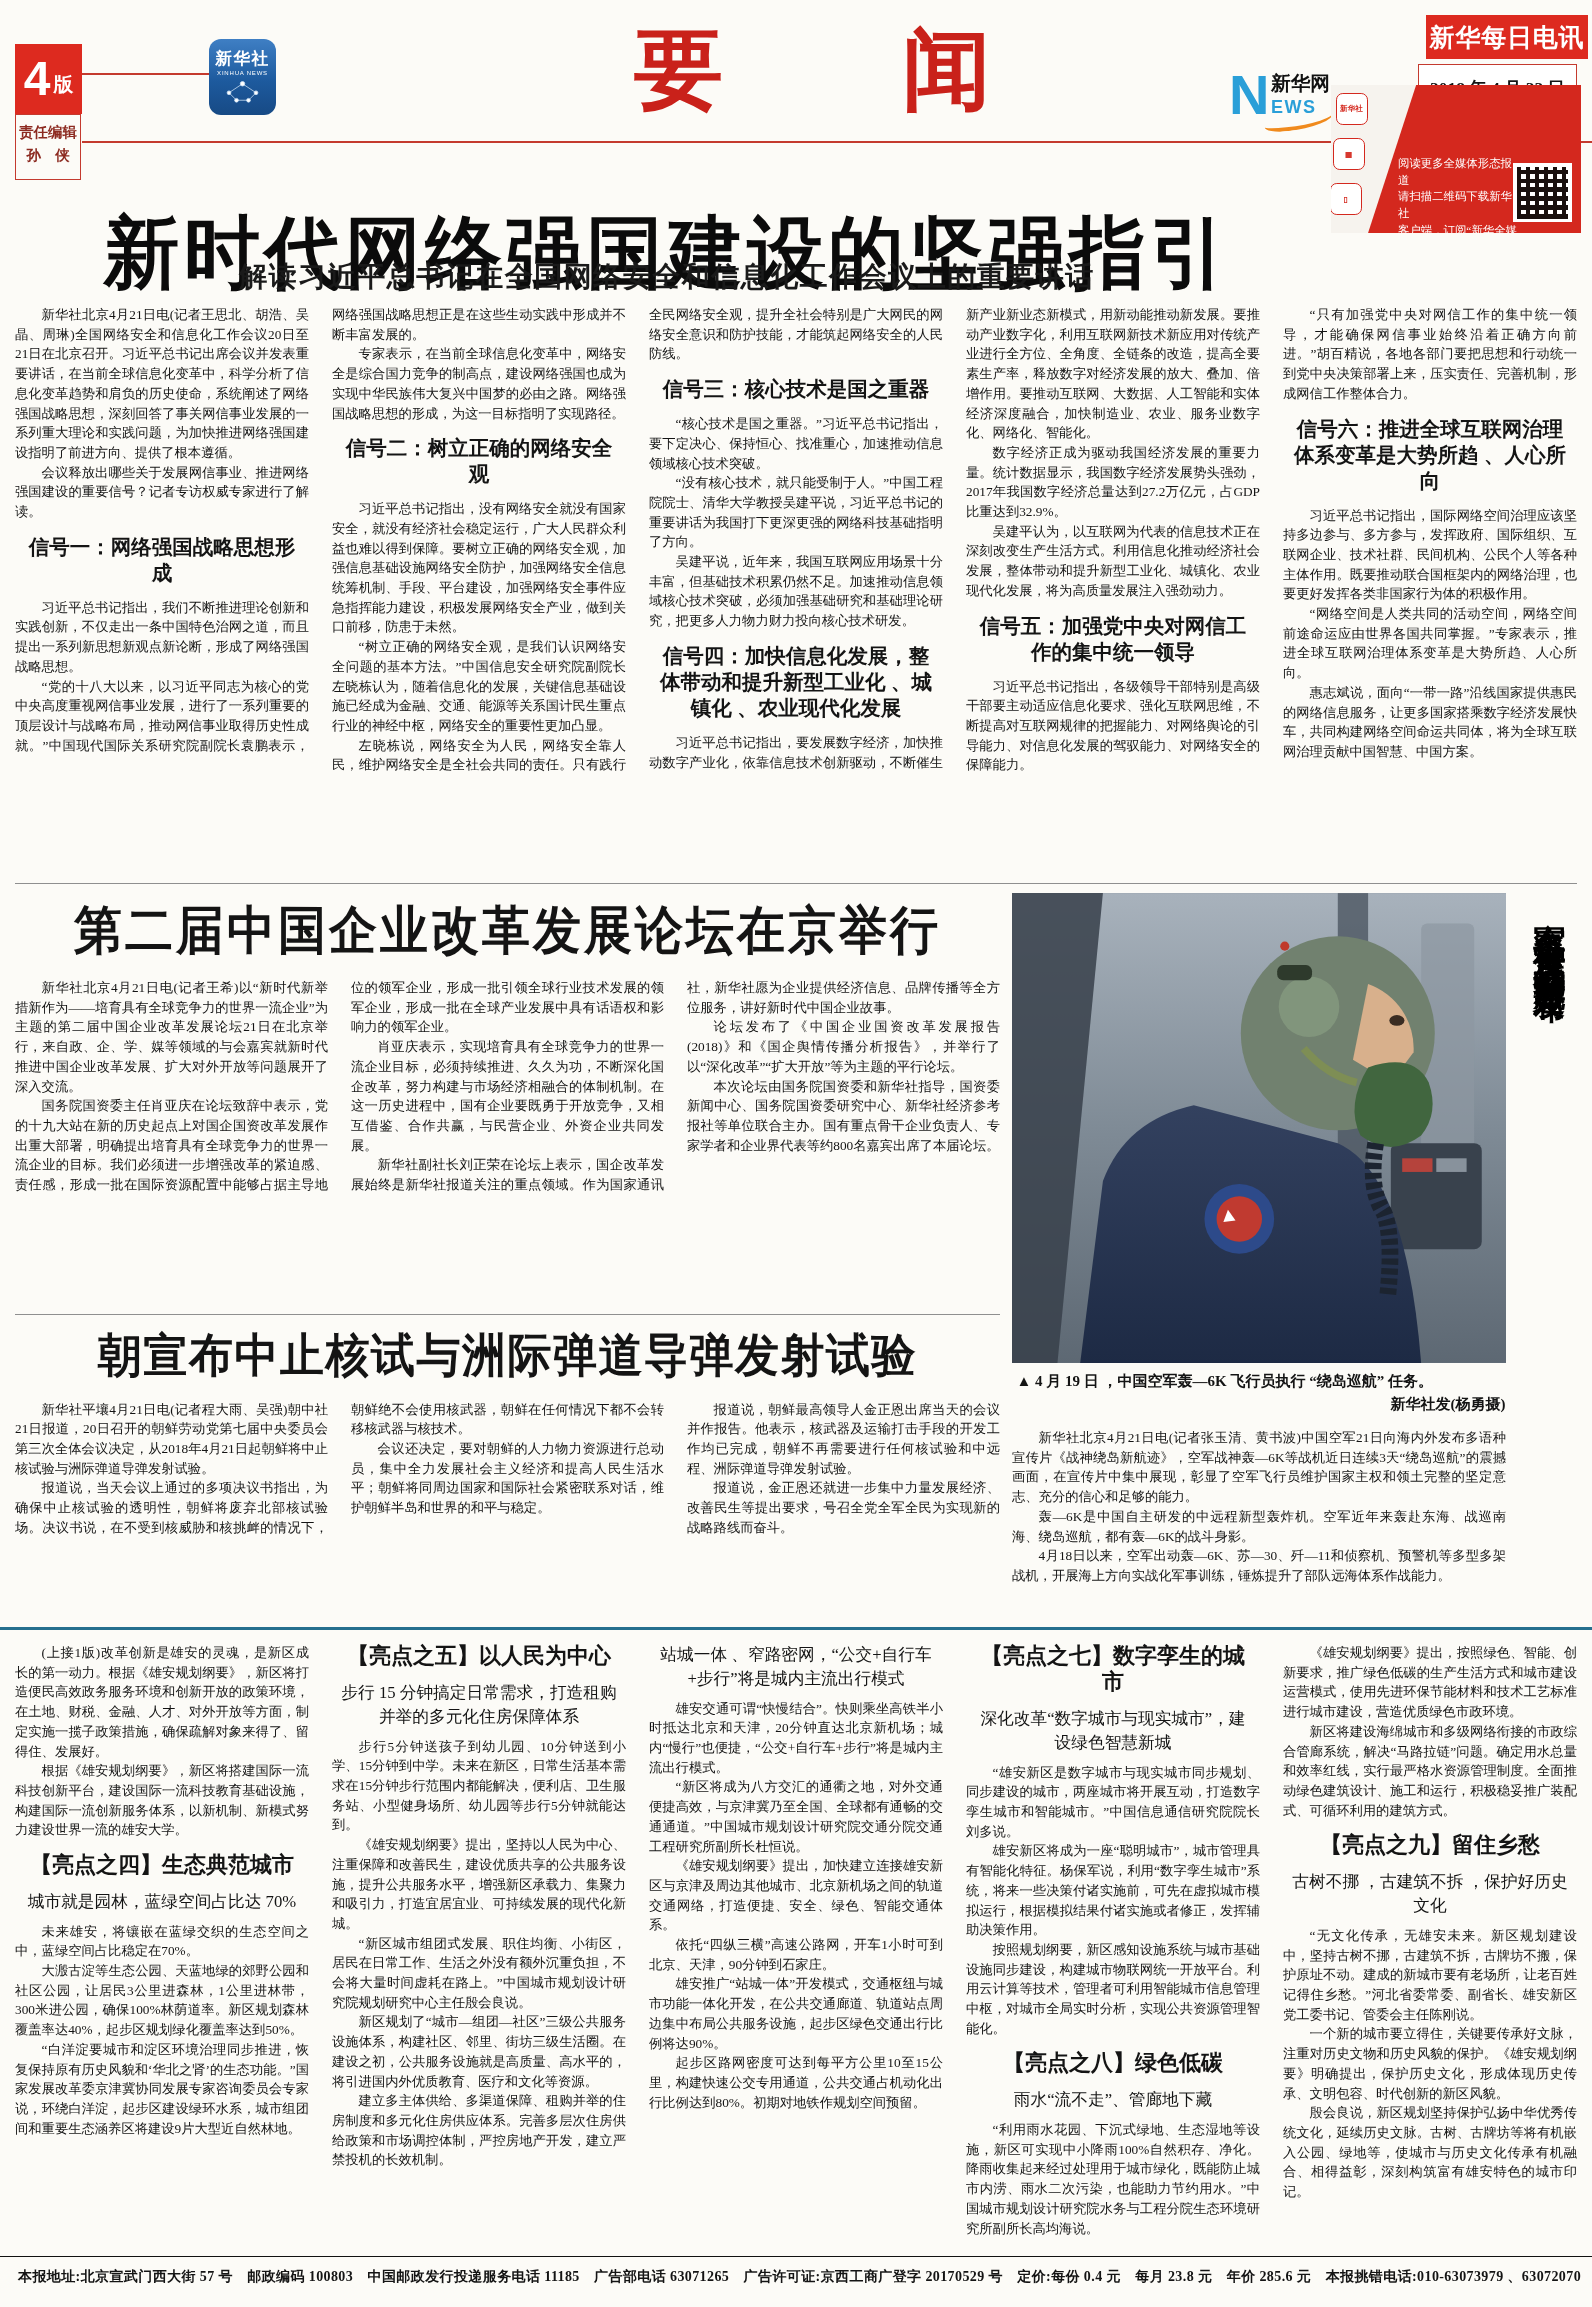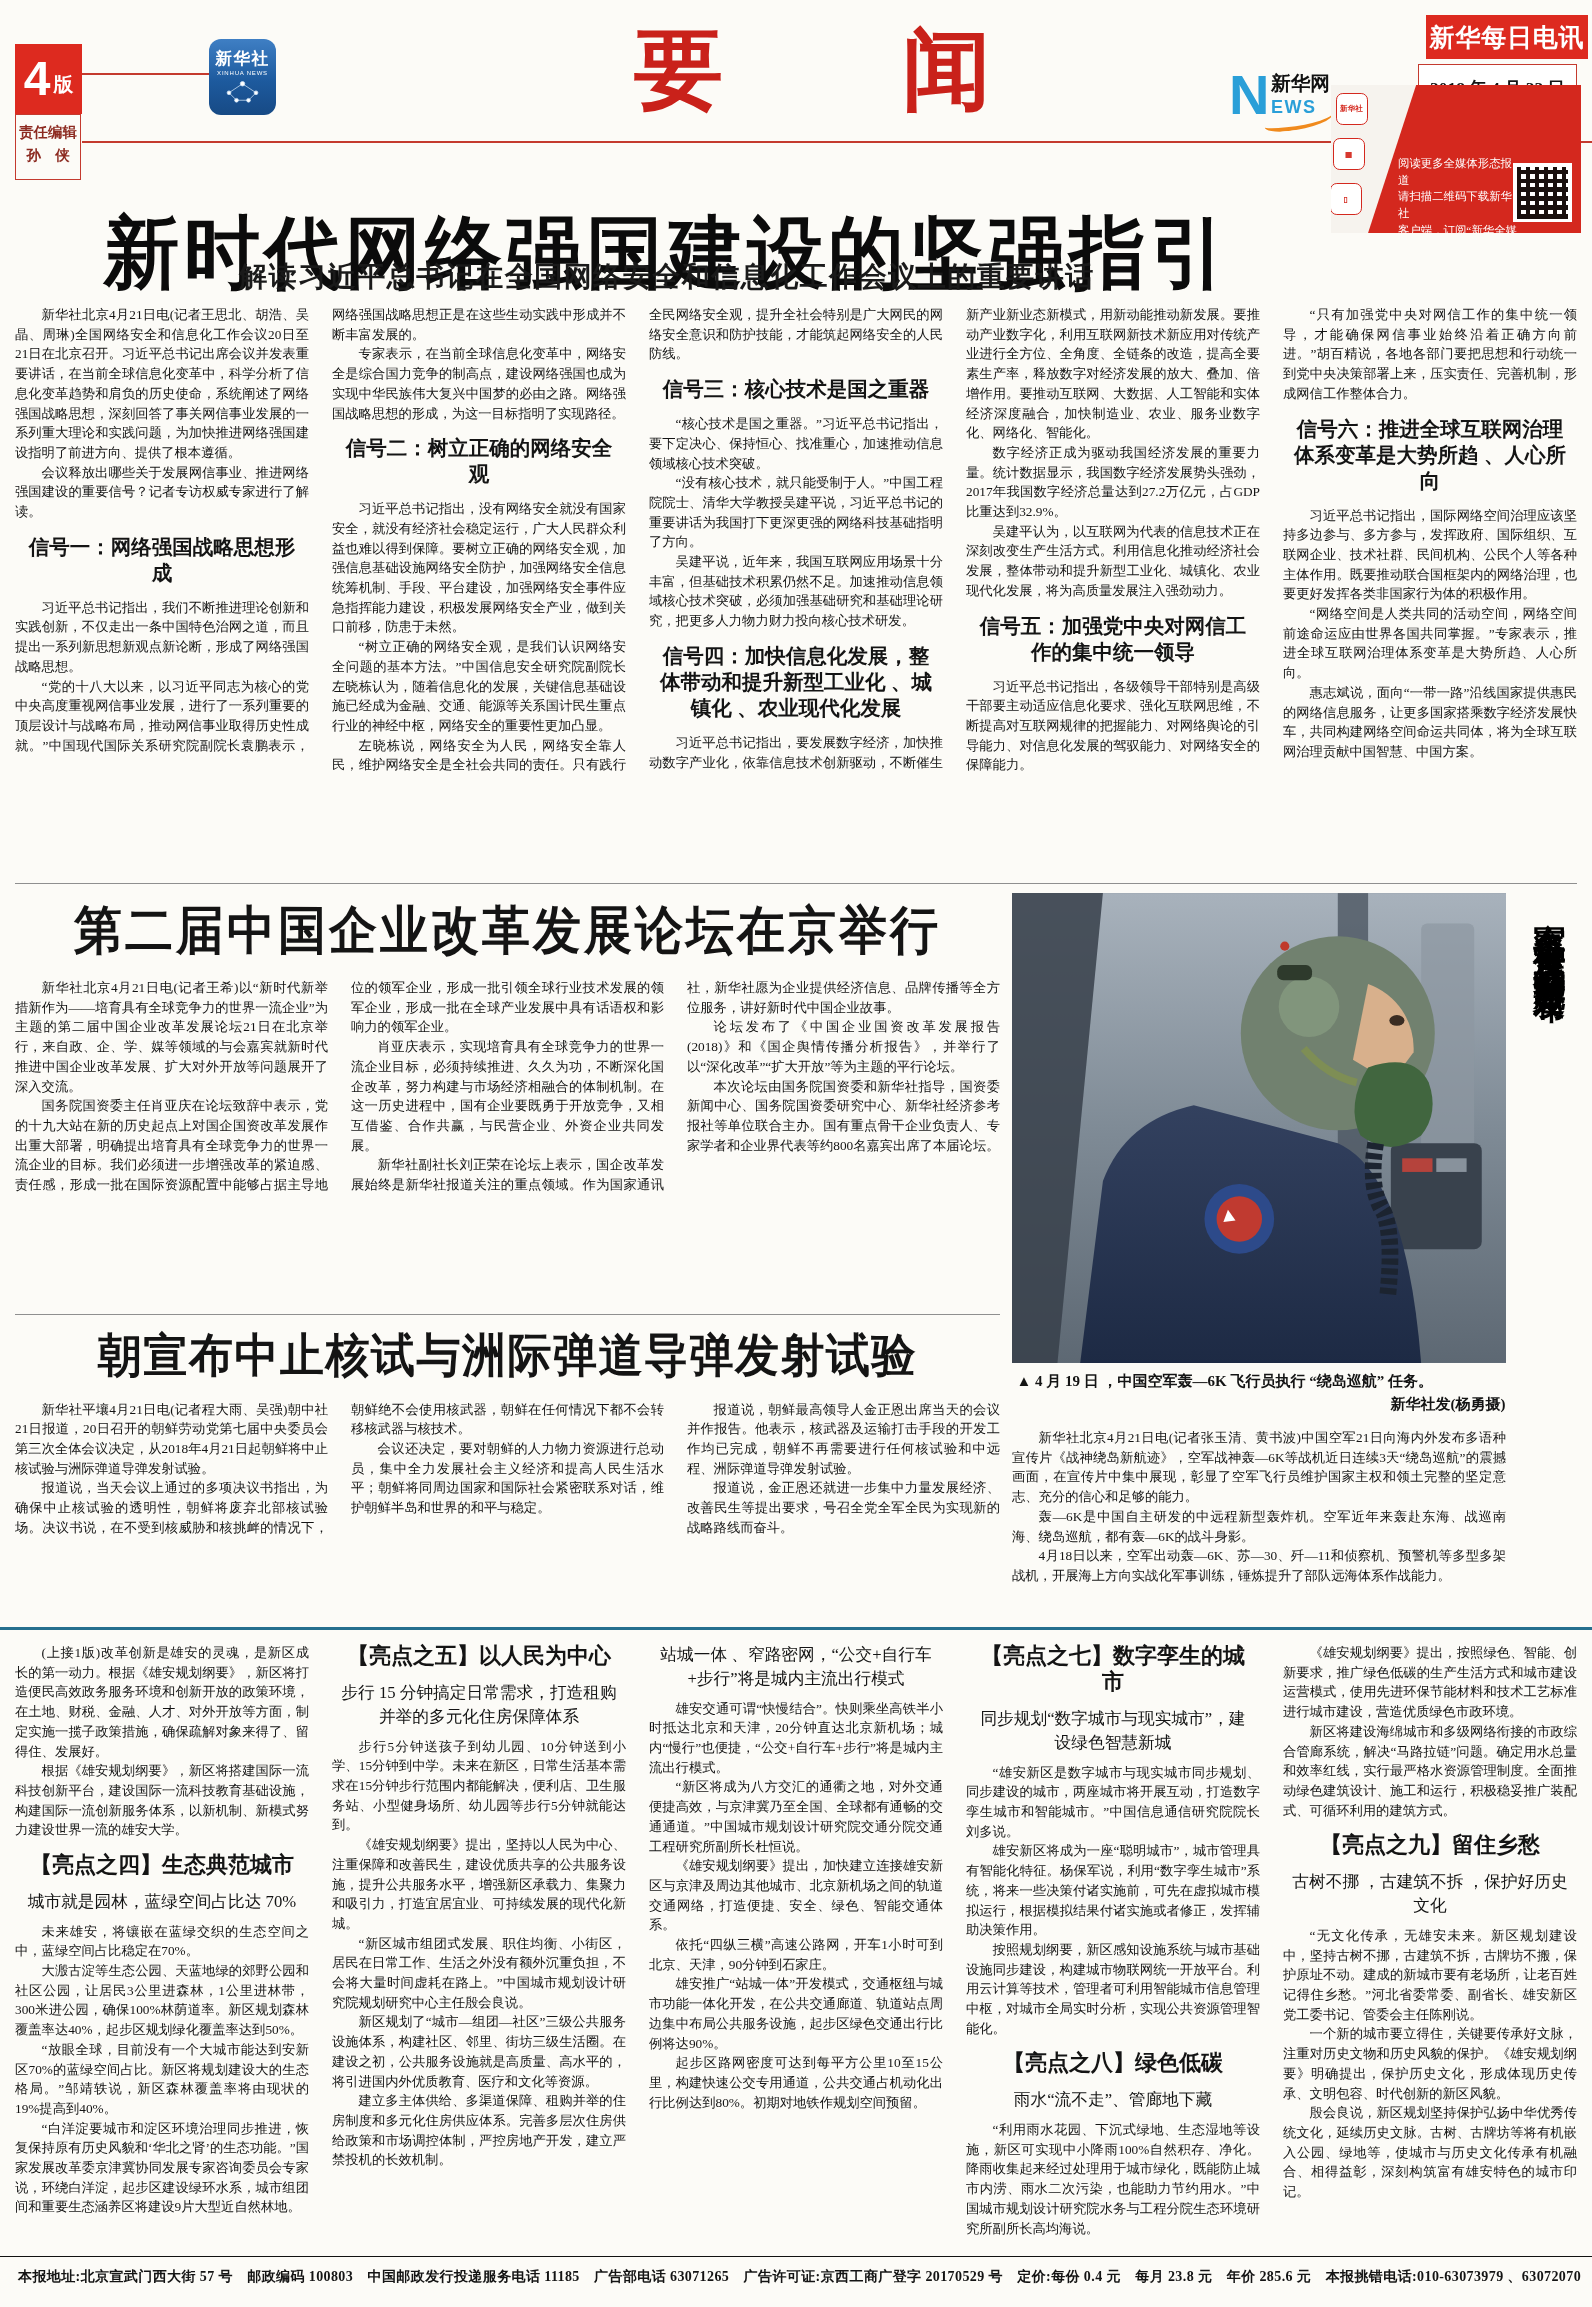--- a/index.html
+++ b/index.html
@@ -274,38 +274,37 @@
 
   <div class="teal-rule"></div>
 
   <div class="xiongan cols">
       <p class="seg-para">(上接1版)改革创新是雄安的灵魂，是新区成长的第一动力。根据《雄安规划纲要》，新区将打造便民高效政务服务环境和创新开放的政策环境，在土地、财税、金融、人才、对外开放等方面，制定实施一揽子政策措施，确保疏解对象来得了、留得住、发展好。</p>
       <p class="seg-para">根据《雄安规划纲要》，新区将搭建国际一流科技创新平台，建设国际一流科技教育基础设施，构建国际一流创新服务体系，以新机制、新模式努力建设世界一流的雄安大学。</p>
       <h3 class="seg-head">【亮点之四】生态典范城市</h3>
       <div class="seg-deck">城市就是园林，蓝绿空间占比达 70%</div>
       <p class="seg-para">未来雄安，将镶嵌在蓝绿交织的生态空间之中，蓝绿空间占比稳定在70%。</p>
       <p class="seg-para">大溵古淀等生态公园、天蓝地绿的郊野公园和社区公园，让居民3公里进森林，1公里进林带，300米进公园，确保100%林荫道率。新区规划森林覆盖率达40%，起步区规划绿化覆盖率达到50%。</p>
-      <p class="seg-para">“放眼全球，目前没有一个大城市能达到安新区70%的蓝绿空间占比。新区将规划建设大的生态格局。”邹靖轶说，新区森林覆盖率将由现状的19%提高到40%。</p>
       <p class="seg-para">“白洋淀要城市和淀区环境治理同步推进，恢复保持原有历史风貌和‘华北之肾’的生态功能。”国家发展改革委京津冀协同发展专家咨询委员会专家说，环绕白洋淀，起步区建设绿环水系，城市组团间和重要生态涵养区将建设9片大型近自然林地。</p>
       <h3 class="seg-head">【亮点之五】以人民为中心</h3>
       <div class="seg-deck">步行 15 分钟搞定日常需求，打造租购并举的多元化住房保障体系</div>
       <p class="seg-para">步行5分钟送孩子到幼儿园、10分钟送到小学、15分钟到中学。未来在新区，日常生活基本需求在15分钟步行范围内都能解决，便利店、卫生服务站、小型健身场所、幼儿园等步行5分钟就能达到。</p>
       <p class="seg-para">《雄安规划纲要》提出，坚持以人民为中心、注重保障和改善民生，建设优质共享的公共服务设施，提升公共服务水平，增强新区承载力、集聚力和吸引力，打造宜居宜业、可持续发展的现代化新城。</p>
       <p class="seg-para">“新区城市组团式发展、职住均衡、小街区，居民在日常工作、生活之外没有额外沉重负担，不会将大量时间虚耗在路上。”中国城市规划设计研究院规划研究中心主任殷会良说。</p>
       <p class="seg-para">新区规划了“城市—组团—社区”三级公共服务设施体系，构建社区、邻里、街坊三级生活圈。在建设之初，公共服务设施就是高质量、高水平的，将引进国内外优质教育、医疗和文化等资源。</p>
       <p class="seg-para">建立多主体供给、多渠道保障、租购并举的住房制度和多元化住房供应体系。完善多层次住房供给政策和市场调控体制，严控房地产开发，建立严禁投机的长效机制。</p>
       <div class="seg-deck">站城一体 、窄路密网，“公交+自行车+步行”将是城内主流出行模式</div>
       <p class="seg-para">雄安交通可谓“快慢结合”。快则乘坐高铁半小时抵达北京和天津，20分钟直达北京新机场；城内“慢行”也便捷，“公交+自行车+步行”将是城内主流出行模式。</p>
       <p class="seg-para">“新区将成为八方交汇的通衢之地，对外交通便捷高效，与京津冀乃至全国、全球都有通畅的交通通道。”中国城市规划设计研究院交通分院交通工程研究所副所长杜恒说。</p>
       <p class="seg-para">《雄安规划纲要》提出，加快建立连接雄安新区与京津及周边其他城市、北京新机场之间的轨道交通网络，打造便捷、安全、绿色、智能交通体系。</p>
       <p class="seg-para">依托“四纵三横”高速公路网，开车1小时可到北京、天津，90分钟到石家庄。</p>
       <p class="seg-para">雄安推广“站城一体”开发模式，交通枢纽与城市功能一体化开发，在公共交通廊道、轨道站点周边集中布局公共服务设施，起步区绿色交通出行比例将达90%。</p>
       <p class="seg-para">起步区路网密度可达到每平方公里10至15公里，构建快速公交专用通道，公共交通占机动化出行比例达到80%。初期对地铁作规划空间预留。</p>
       <h3 class="seg-head">【亮点之七】数字孪生的城市</h3>
-      <div class="seg-deck">同步规划“数字城市与现实城市”，建设绿色智慧新城</div>
+      <div class="seg-deck">深化改革“数字城市与现实城市”，建设绿色智慧新城</div>
       <p class="seg-para">“雄安新区是数字城市与现实城市同步规划、同步建设的城市，两座城市将开展互动，打造数字孪生城市和智能城市。”中国信息通信研究院院长刘多说。</p>
       <p class="seg-para">雄安新区将成为一座“聪明城市”，城市管理具有智能化特征。杨保军说，利用“数字孪生城市”系统，将来一些决策付诸实施前，可先在虚拟城市模拟运行，根据模拟结果付诸实施或者修正，发挥辅助决策作用。</p>
       <p class="seg-para">按照规划纲要，新区感知设施系统与城市基础设施同步建设，构建城市物联网统一开放平台。利用云计算等技术，管理者可利用智能城市信息管理中枢，对城市全局实时分析，实现公共资源管理智能化。</p>
       <h3 class="seg-head">【亮点之八】绿色低碳</h3>
       <div class="seg-deck">雨水“流不走”、管廊地下藏</div>
       <p class="seg-para">“利用雨水花园、下沉式绿地、生态湿地等设施，新区可实现中小降雨100%自然积存、净化。降雨收集起来经过处理用于城市绿化，既能防止城市内涝、雨水二次污染，也能助力节约用水。”中国城市规划设计研究院水务与工程分院生态环境研究所副所长高均海说。</p>
       <p class="seg-para">《雄安规划纲要》提出，按照绿色、智能、创新要求，推广绿色低碳的生产生活方式和城市建设运营模式，使用先进环保节能材料和技术工艺标准进行城市建设，营造优质绿色市政环境。</p>
       <p class="seg-para">新区将建设海绵城市和多级网络衔接的市政综合管廊系统，解决“马路拉链”问题。确定用水总量和效率红线，实行最严格水资源管理制度。全面推动绿色建筑设计、施工和运行，积极稳妥推广装配式、可循环利用的建筑方式。</p>
       <h3 class="seg-head">【亮点之九】留住乡愁</h3>
       <div class="seg-deck">古树不挪 ，古建筑不拆 ，保护好历史文化</div>

